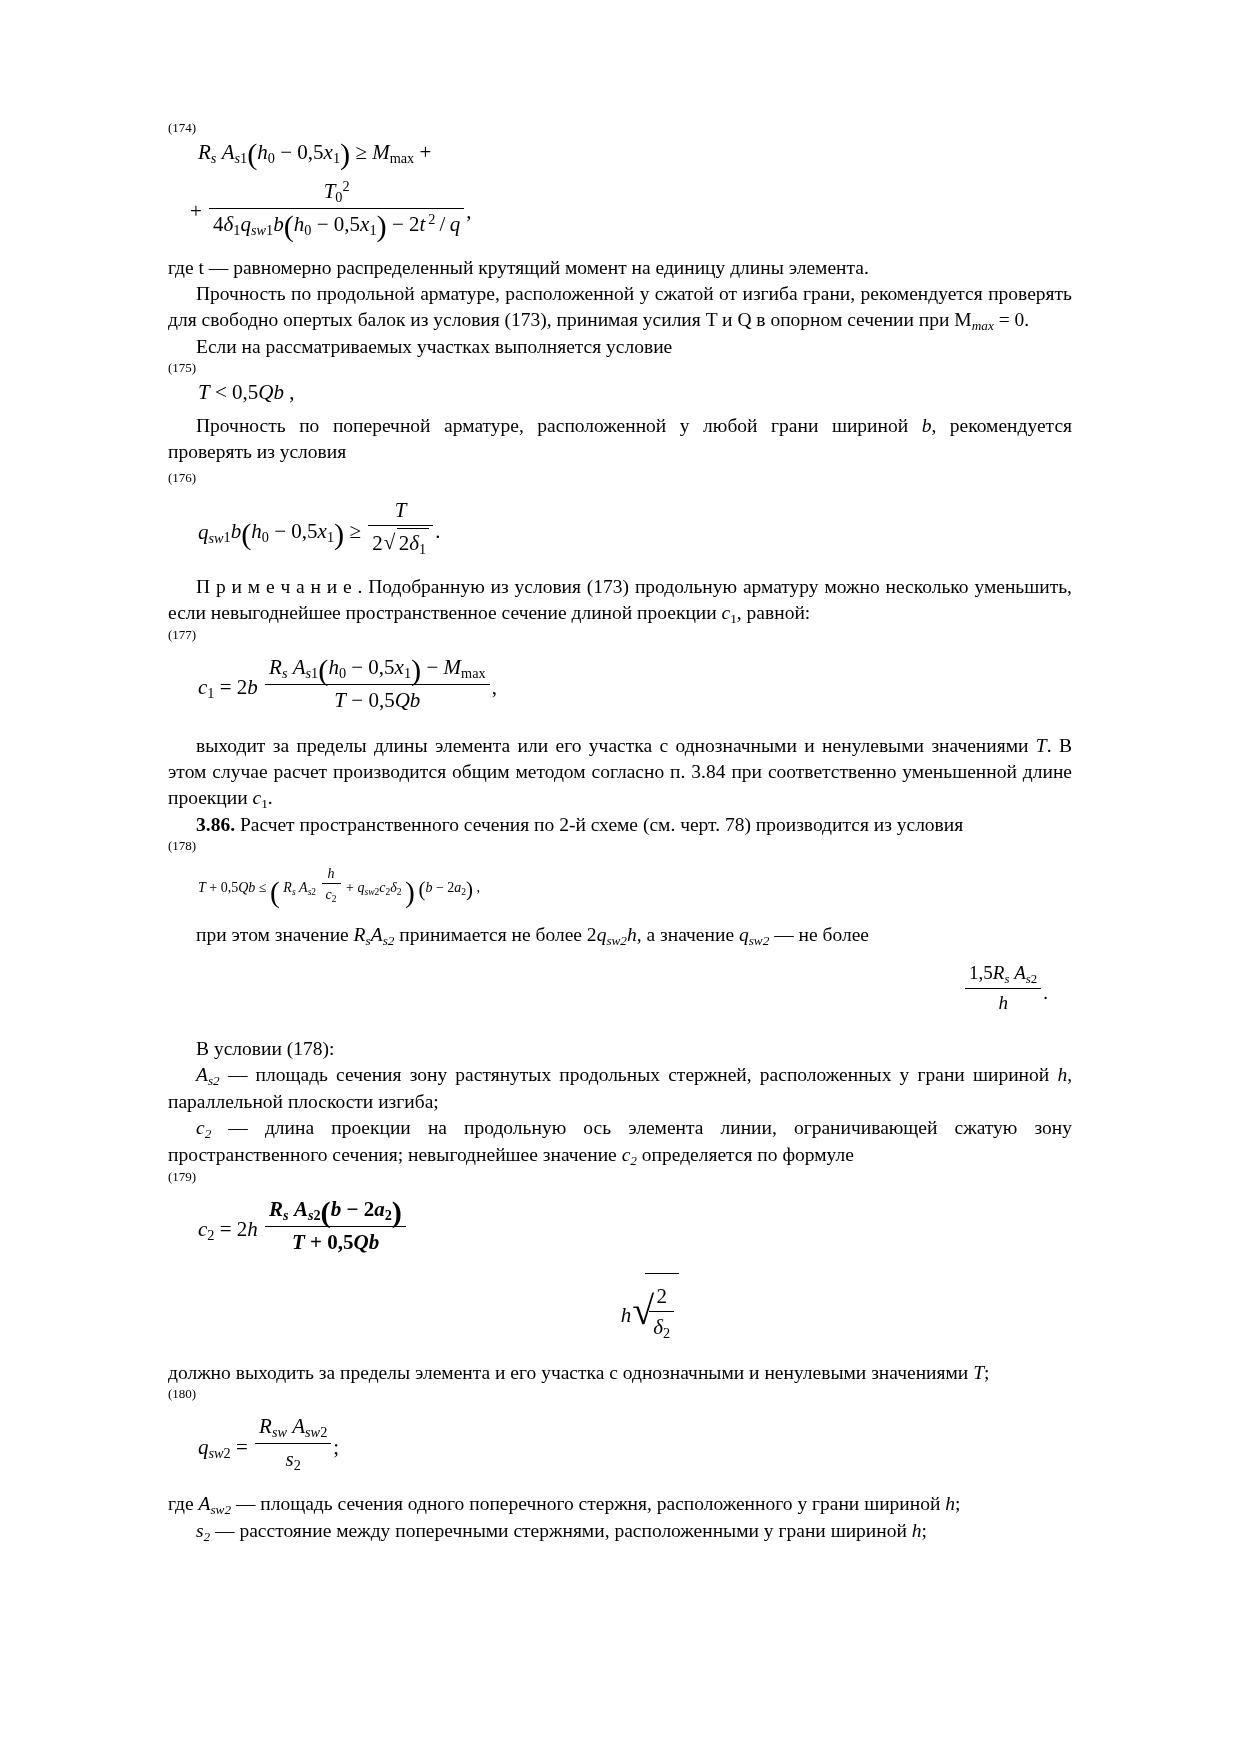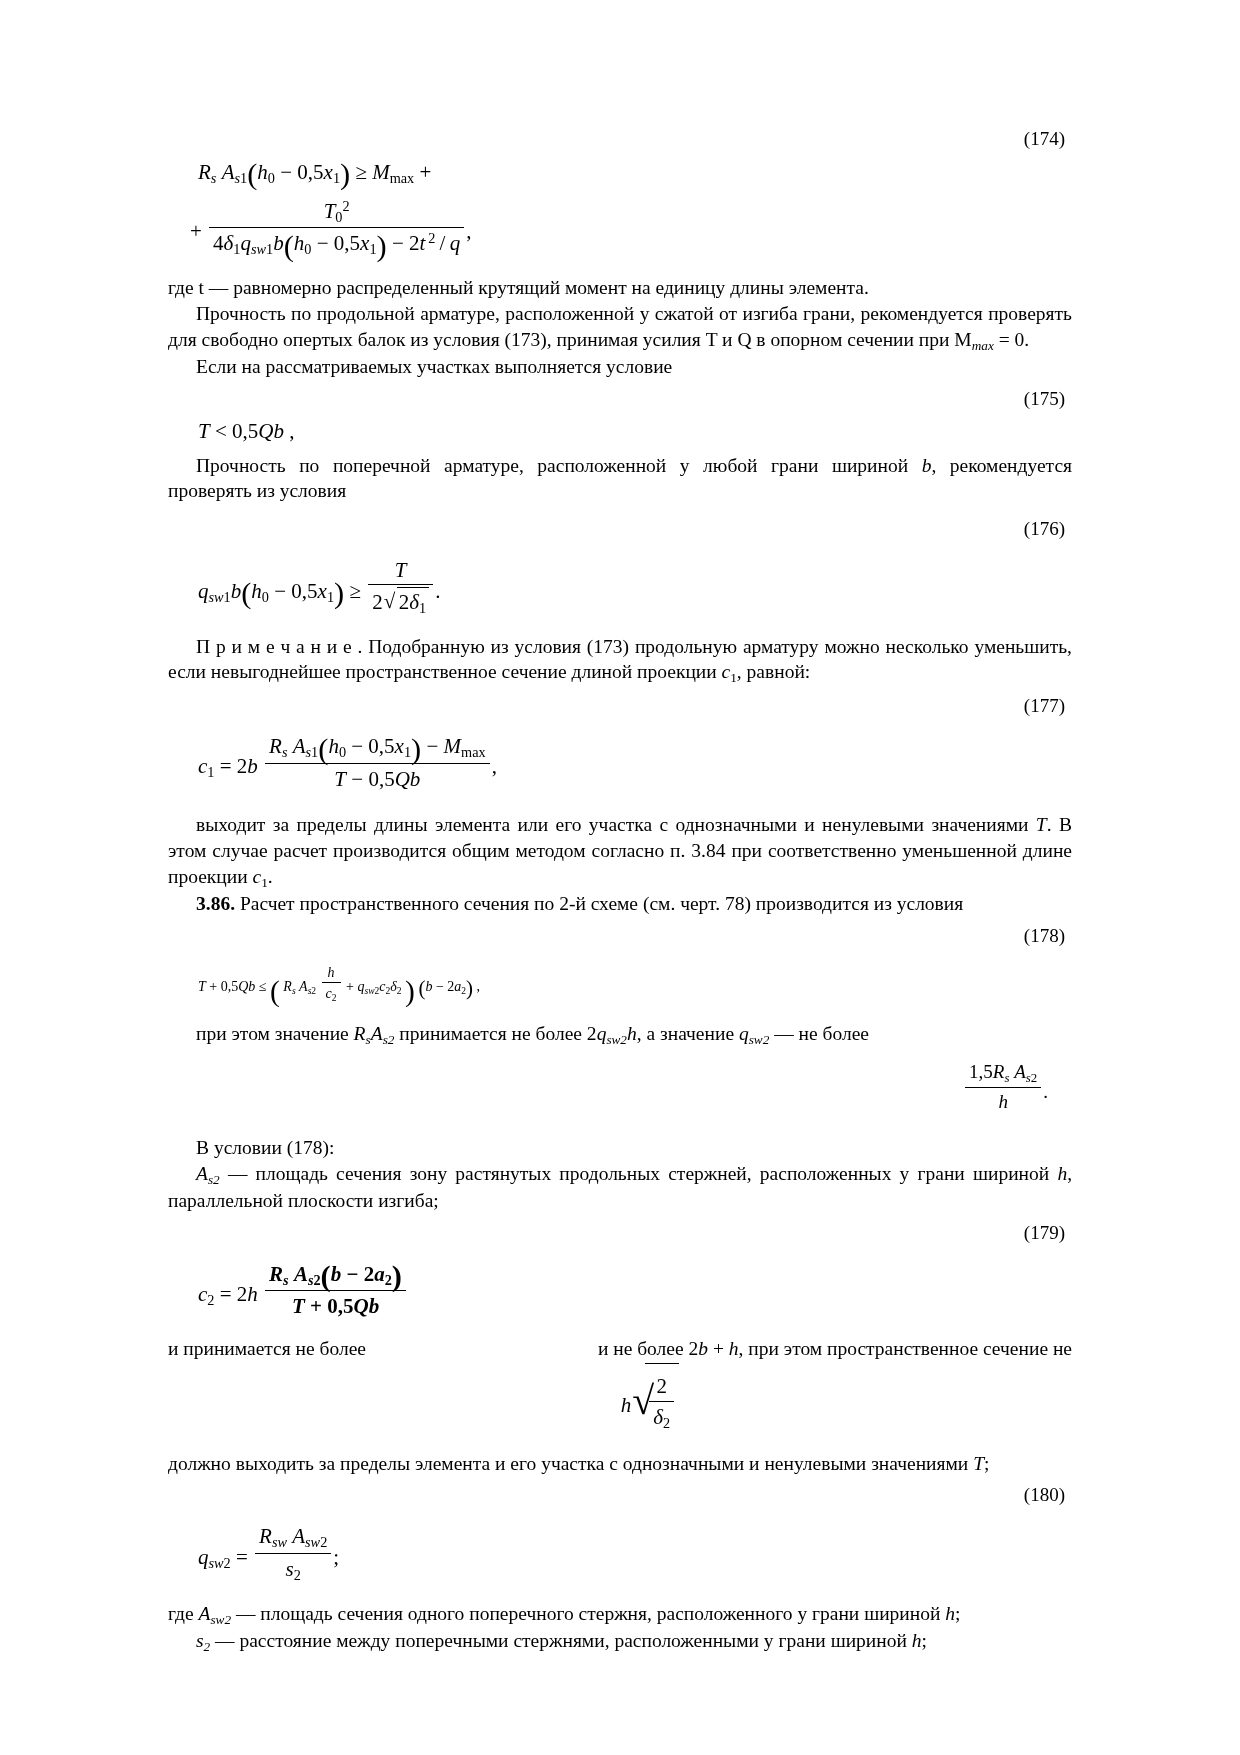--- a/index.html
+++ b/index.html
@@ -27,24 +27,24 @@
     margin: 0;
     font-size: 19.5px;
     line-height: 1.32;
     text-align: justify;
     text-justify: inter-word;
   }
   p.ind {
     text-indent: 28px;
   }
   .eqnum {
-    text-align: right;
-    font-size: 19px;
+    text-align: left;
+    font-size: 13px;
     line-height: 1.3;
-    margin: 7px;
+    margin: 0;
   }
   .formula {
     font-family: "Liberation Serif", serif;
     font-size: 21px;
     line-height: 1.25;
     margin: 2px 0 2px 0;
   }
   .formula.pad {
     padding-left: 30px;
   }
@@ -243,39 +243,36 @@
     <div class="gap14"></div>
 
     <p style="text-indent:28px;">
       <span>В условии (178):</span>
     </p>
 
     <p style="text-indent:28px;">
       <i>A</i><sub><i>s2</i></sub><span> — площадь сечения зону растянутых продольных стержней, расположенных у грани шириной </span><i>h</i><span>, параллельной плоскости изгиба;</span>
     </p>
 
+    <p style="text-indent:28px;">
+      <i>c</i><sub><i>2</i></sub><span> — длина проекции на продольную ось элемента линии, ограничивающей сжатую зону пространственного сечения; невыгоднейшее значение </span><i>c</i><sub><i>2</i></sub><span> определяется по формуле</span>
+    </p>
 
     <div class="eqnum">(179)</div>
 
     <div class="formula pad">
       <i>c</i><sub>2</sub> = 2<i>h</i>
       <span class="frac" style="vertical-align:-0.6em;font-weight:bold;">
         <span class="num"><i>R<sub>s</sub></i> <i>A</i><sub class="up"><i>s</i>2</sub><span class="paren-tall">(</span><i>b</i> − 2<i>a</i><sub>2</sub><span class="paren-tall">)</span></span>
         <span class="den"><i>T</i> + 0,5<i>Qb</i></span>
       </span>
     </div>
 
     <div class="gap6"></div>
 
-    <p style="display:flex; justify-content:space-between;">
-      <span>и принимается не более</span>
-      <span style="text-align:left;">
-        <span>и не более 2</span><i>b</i><span> + </span><i>h</i><span>, при этом пространственное сечение не</span>
-      </span>
-    </p>
 
     <div class="midfrac" style="margin-top:2px; padding-left:60px;">
       <i>h</i><span class="sqrt sqrt-tall"><span class="rad">√</span><span class="body"><span class="frac"><span class="num">2</span><span class="den"><i>δ</i><sub>2</sub></span></span></span></span>
     </div>
 
     <div class="gap10"></div>
 
     <p>
       <span>должно выходить за пределы элемента и его участка с однозначными и ненулевыми значениями </span><i>T</i><span>;</span>
     </p>

